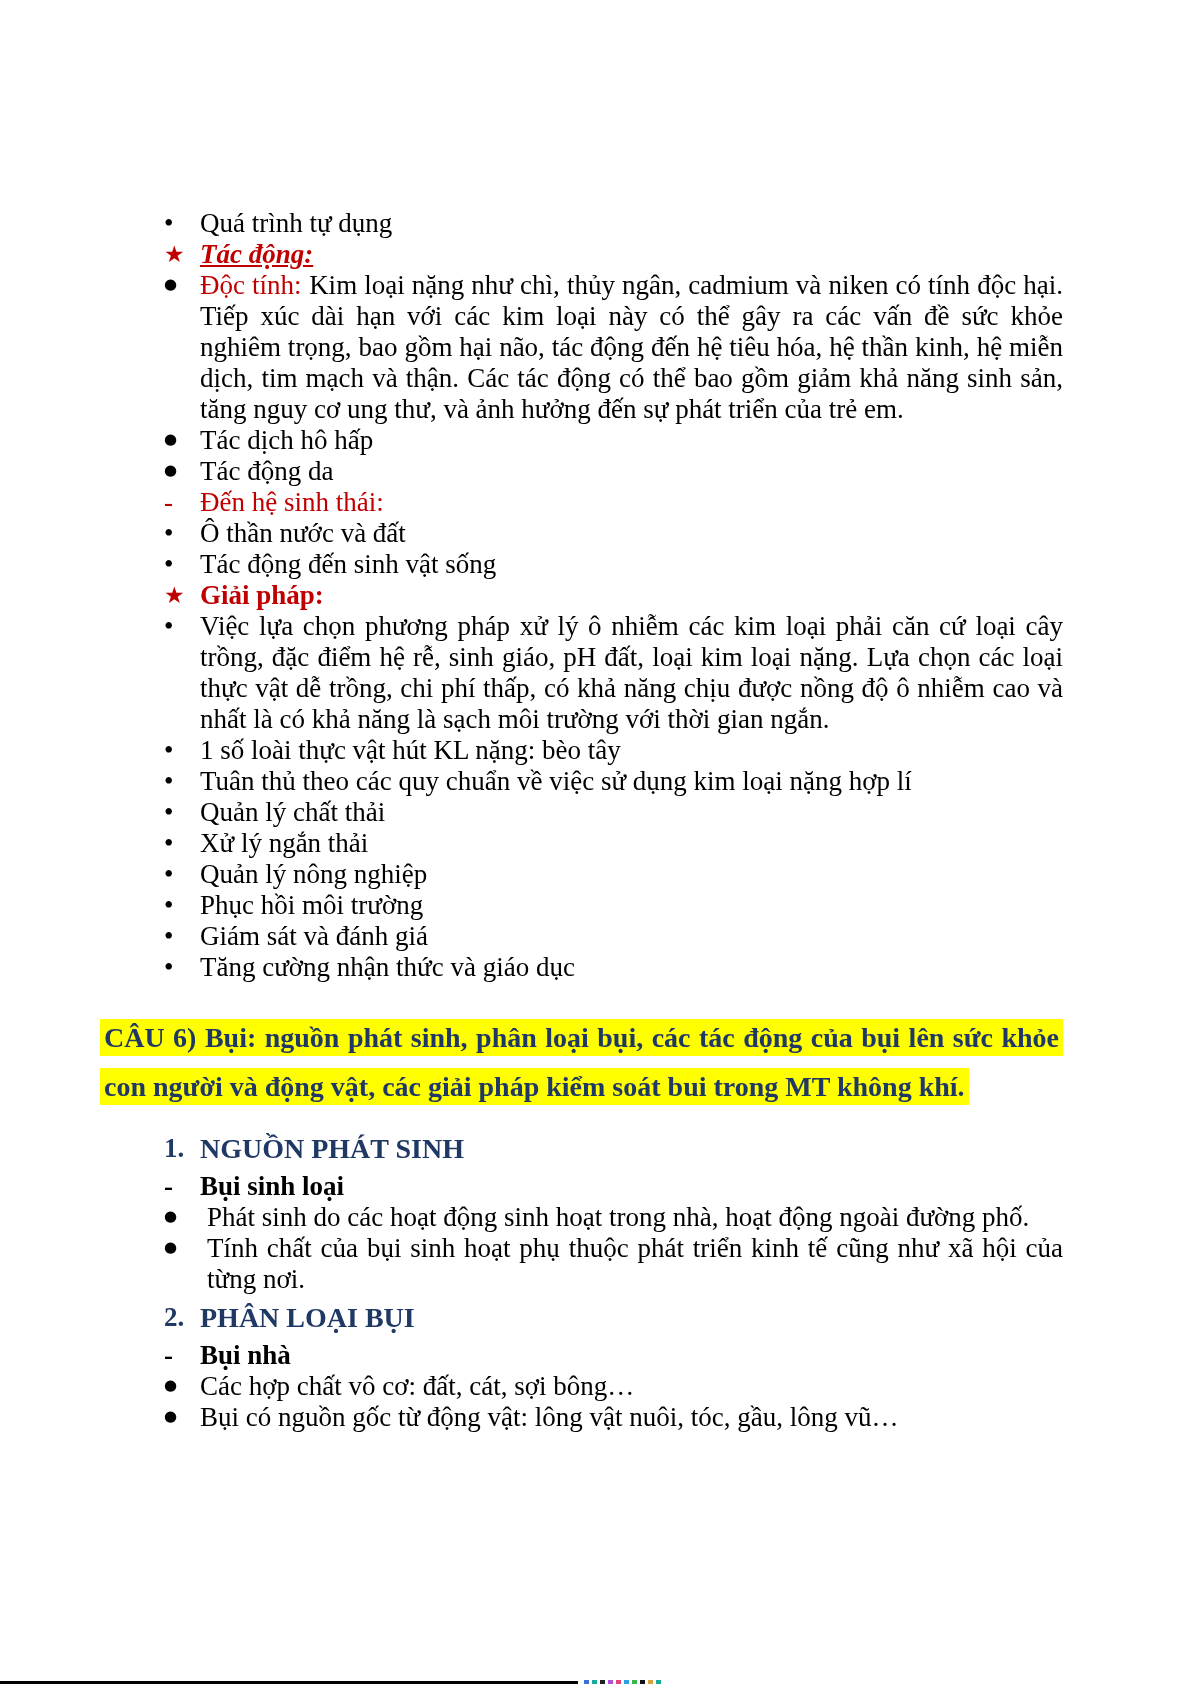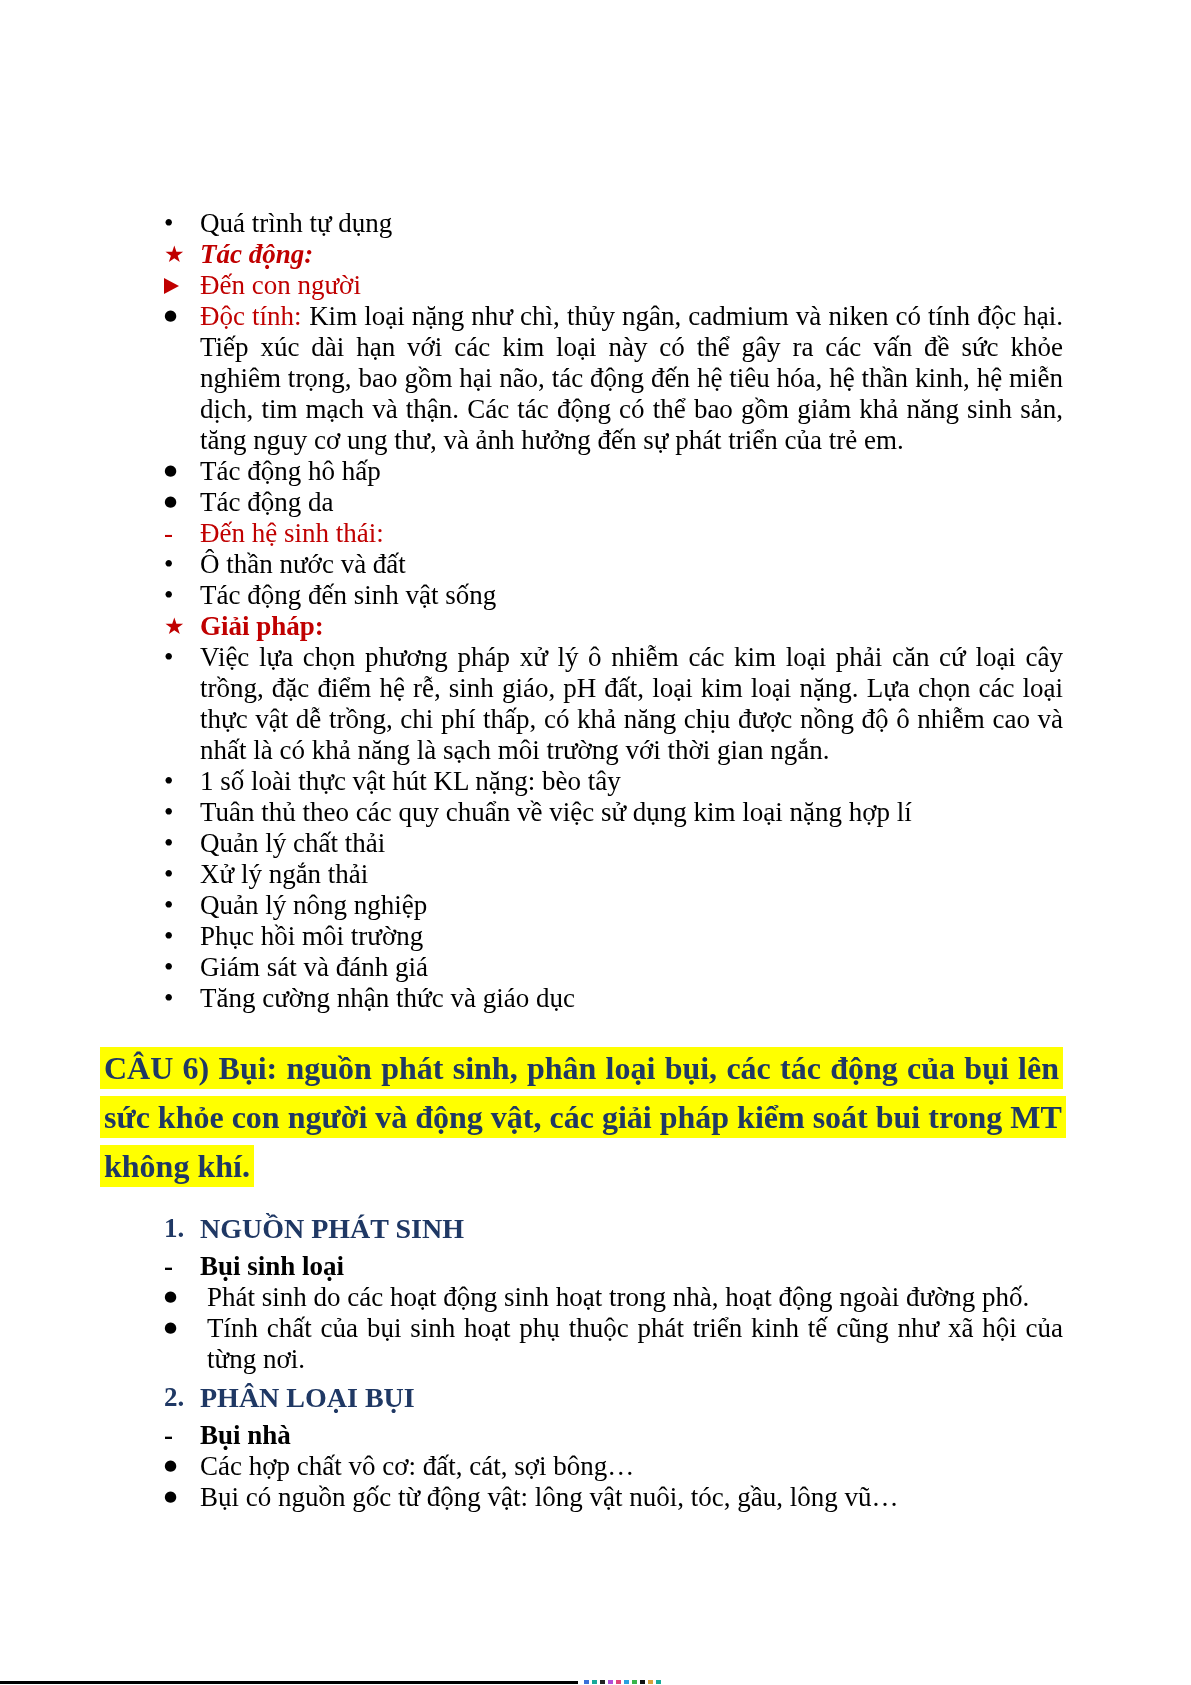--- a/index.html
+++ b/index.html
@@ -30,36 +30,36 @@
     flex: 0 0 36px;
     width: 36px;
     text-align: left;
   }
   .tx { flex: 1 1 auto; text-align: justify; }
   .dot-sm { font-size: 27px; }
   .dot-lg { font-size: 15px; position: relative; top: -1px; font-family: "DejaVu Sans", sans-serif; line-height: 31px; }
   .star  { font-family: "DejaVu Sans", sans-serif; font-size: 23px; line-height: 31px; }
   .red    { color: var(--red, #c00000); }
   .bold   { font-weight: bold; }
-  .italic { font-style: italic; }
+  .italic { font-style: italic; text-decoration: underline; }
   .lead   { margin-right: 0.28em; }
   .sp     { padding-left: 7px; }
   .tri {
     display: inline-block;
     width: 0; height: 0;
     margin-top: 7px;
     border-left: 15px solid var(--red, #c00000);
     border-top: 8px solid transparent;
     border-bottom: 8px solid transparent;
   }
   
   .q-heading {
     margin-top: 30px;
     width: 963px;
-    font-size: 32px;
+    font-size: 28px;
     font-weight: bold;
     line-height: 49px;
     text-align: justify;
     color: var(--navy, #1f3864);
   }
   .q-heading .hl {
     background: var(--highlight, #ffff00);
     padding: 3px 4px;
     -webkit-box-decoration-break: clone;
     box-decoration-break: clone;
@@ -106,33 +106,29 @@
     <div class="li">
       <span class="mk dot-sm">•</span>
       <span class="tx">Quá trình tự dụng</span>
     </div>
 
     <div class="li">
       <span class="mk star red">★</span>
       <span class="tx red bold italic">Tác động:</span>
     </div>
 
-    <div class="li">
-      <span class="mk"><i class="tri"></i></span>
-      <span class="tx red">Đến con người</span>
-    </div>
 
     <div class="li">
       <span class="mk dot-lg">●</span>
       <span class="tx"><span class="red lead">Độc tính:</span><span>Kim loại nặng như chì, thủy ngân, cadmium và niken có tính độc hại. Tiếp xúc dài hạn với các kim loại này có thể gây ra các vấn đề sức khỏe nghiêm trọng, bao gồm hại não, tác động đến hệ tiêu hóa, hệ thần kinh, hệ miễn dịch, tim mạch và thận. Các tác động có thể bao gồm giảm khả năng sinh sản, tăng nguy cơ ung thư, và ảnh hưởng đến sự phát triển của trẻ em.</span></span>
     </div>
 
     <div class="li">
       <span class="mk dot-lg">●</span>
-      <span class="tx">Tác động hô hấp</span>
+      <span class="tx">Tác dịch hô hấp</span>
     </div>
 
     <div class="li">
       <span class="mk dot-lg">●</span>
       <span class="tx">Tác động da</span>
     </div>
 
     <div class="li">
       <span class="mk red">-</span>
       <span class="tx red">Đến hệ sinh thái:</span>

